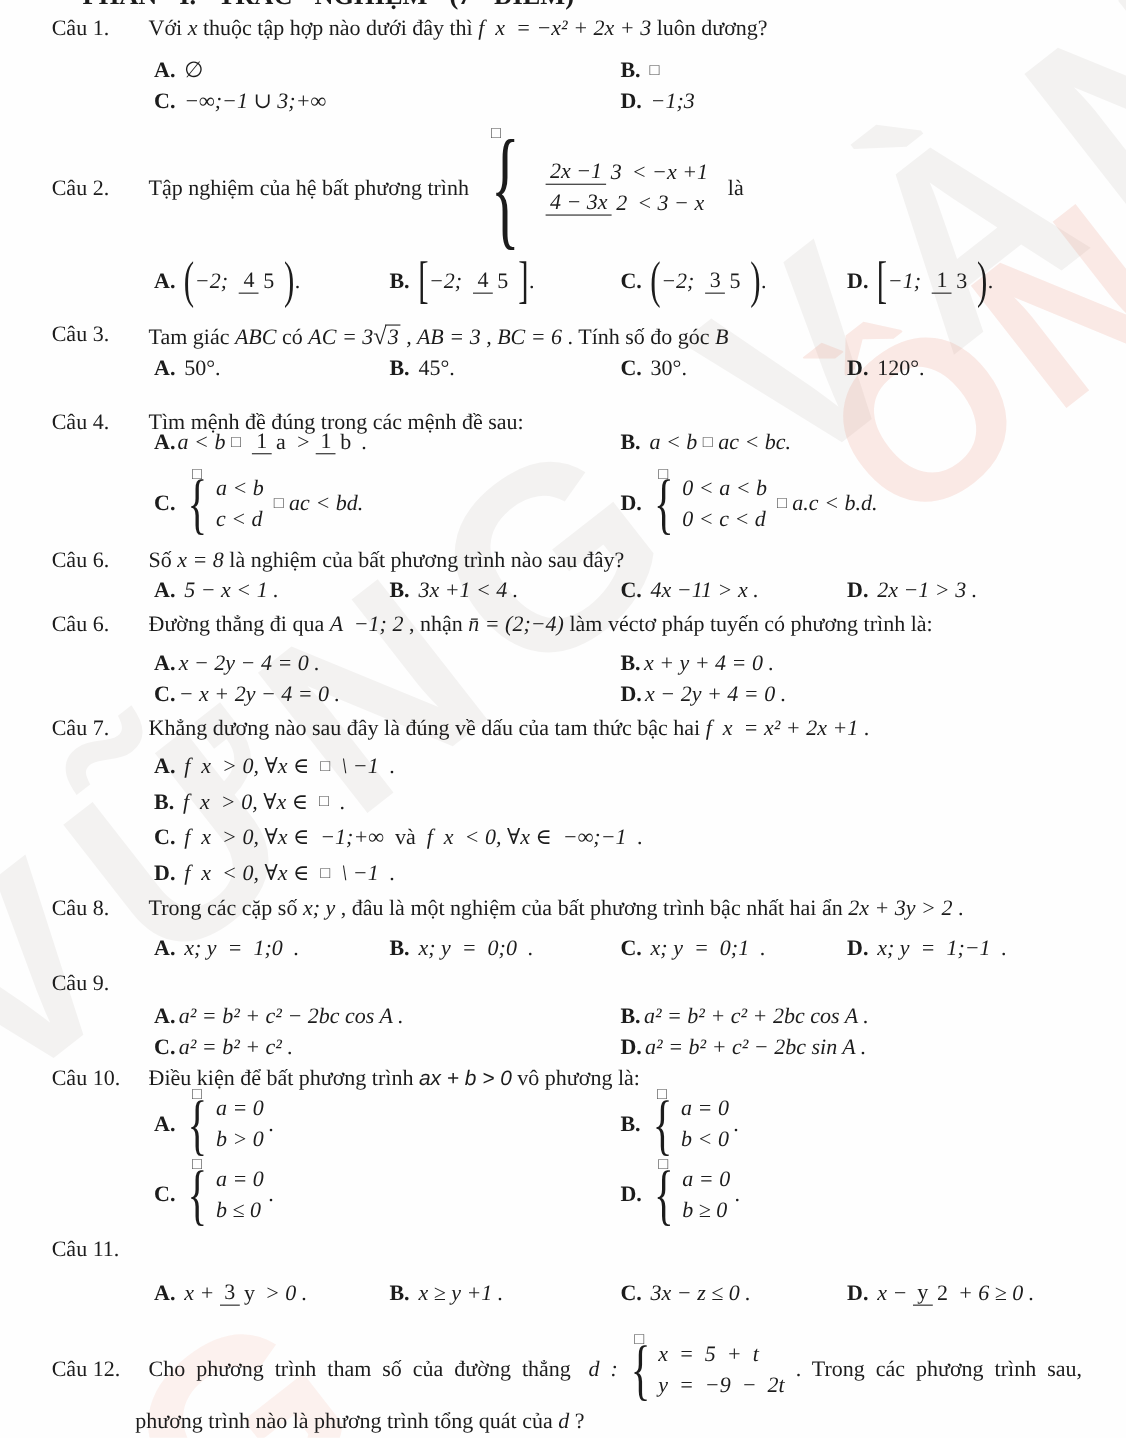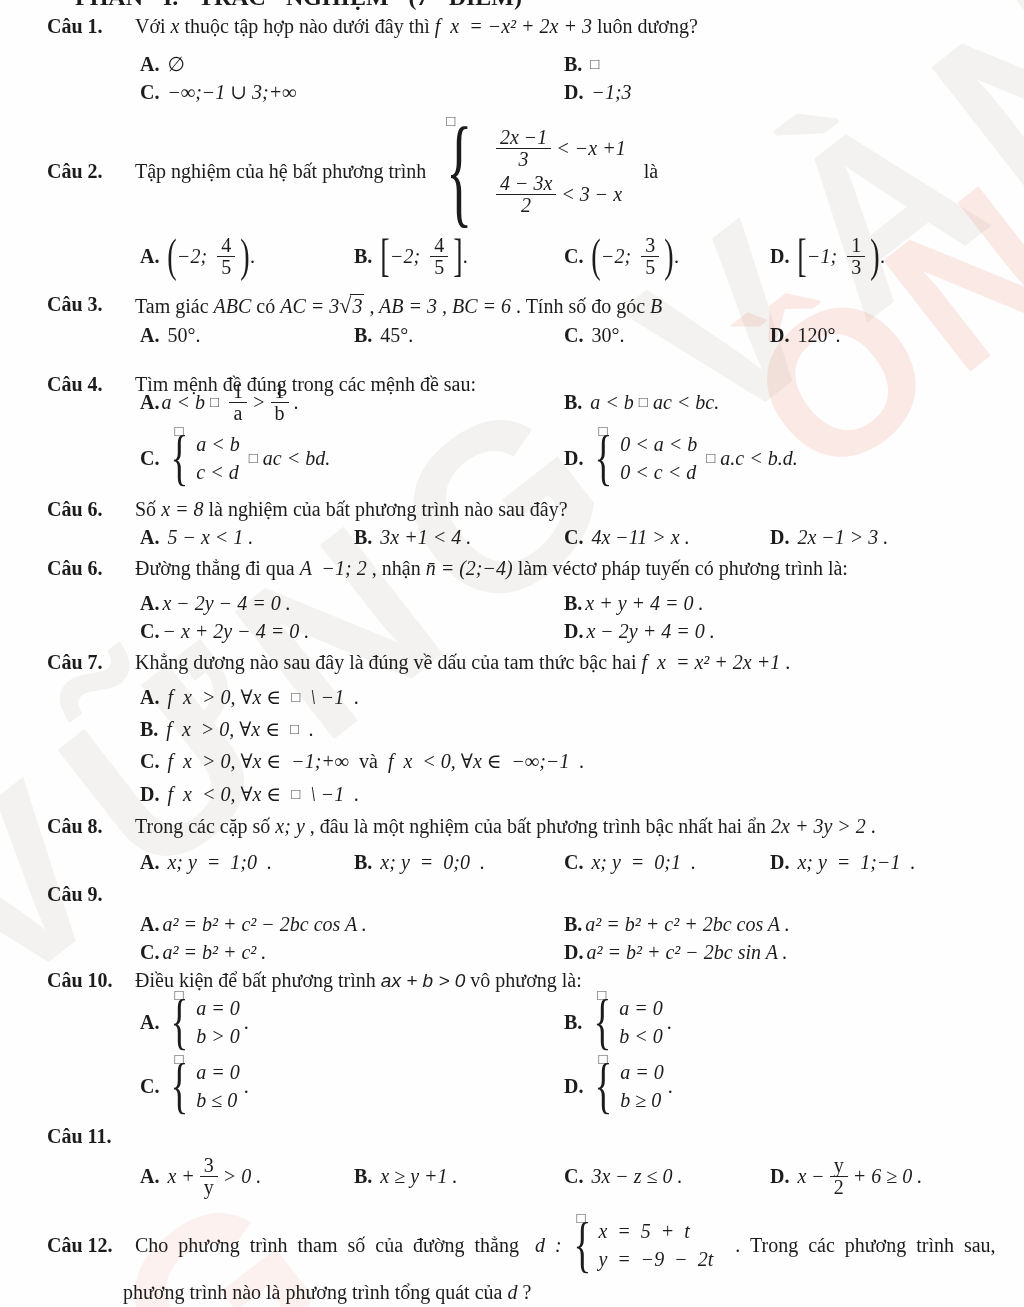--- a/index.html
+++ b/index.html
@@ -14,34 +14,34 @@
   .wm{position:absolute;z-index:0;font-family:"Liberation Sans","DejaVu Sans",sans-serif;
       font-weight:700;transform:rotate(-38deg);transform-origin:left top;
       pointer-events:none;white-space:nowrap}
   .wm-gray{color:rgba(145,140,130,0.10)}
   .wm-pink{color:rgba(236,148,132,0.20)}
   
   .clipped{position:absolute;top:-18px;left:75px;font-weight:700;font-size:24px;
            word-spacing:14px;z-index:1}
   
   .q{position:absolute;left:47px;display:flex;z-index:1}
-  .qlabel{font-weight:700;width:88px;flex:none}
+  .qlabel{font-weight:400;width:88px;flex:none}
   .qtext{display:block}
   .qtext.c{display:flex;align-items:center}
   .m{font-style:italic}
   .ms{font-style:italic;font-family:"Liberation Sans","DejaVu Sans",sans-serif;font-size:19px}
   
   .opts{position:absolute;left:140px;width:870px;display:grid;align-items:center;z-index:1}
   .opts4{grid-template-columns:214px 210px 206px 1fr}
   .opts2{grid-template-columns:424px 1fr}
   .opts1{grid-template-columns:1fr}
   .opt{display:flex;align-items:center}
   .olet{font-weight:700;margin-right:8px;flex:none}
   
-  .frac{display:inline-flex;flex-direction:column;align-items:center;
+  .frac{display:inline-flex;flex-direction:row;align-items:center;
         vertical-align:middle;margin:0 5px;line-height:1.05;}
   .frac .num{padding:0 4px;border-bottom:1.4px solid #222}
   .frac .den{padding:0 4px}
   
   .sys{display:inline-flex;align-items:center;position:relative;margin:0 4px}
   .sbrace{font-weight:400;line-height:1;flex:none;font-style:normal}
   .sb2{font-size:60px;transform:scale(0.62,1.02)}
   .sbBig{font-size:122px;transform:scale(0.45,1.0)}
   .srows{display:flex;flex-direction:column;row-gap:3px;margin-left:2px}
   .srow{display:flex;align-items:center;font-style:italic}
@@ -470,18 +470,18 @@
     <span class="t" data-bind="q12.s1">Cho phương trình tham số của đường thẳng </span>
     <span class="m" style="margin:0 2px 0 6px" data-bind="q12.m1">d :</span>
     <span class="sys">
       <span class="mbox top" data-bind="common.missing_glyph">□</span>
       <span class="sbrace sb2">{</span>
       <span class="srows">
           <span class="srow" data-bind="q12.sys.r1">x = 5 + t</span>
           <span class="srow" data-bind="q12.sys.r2">y = −9 − 2t</span>
         </span>
     </span>
-    <span class="t" style="margin-left:18px" data-bind="q12.s2">. Trong các phương trình sau,</span>
+    <span class="t" style="margin-left:6px" data-bind="q12.s2">. Trong các phương trình sau,</span>
   </span>
 </div>
 <div class="q" style="top:1280px;left:123px">
   <span class="qtext"><span class="t" data-bind="q12.l2a">phương trình nào là phương trình tổng quát của </span><span class="m" data-bind="q12.m2">d</span><span class="t" data-bind="q12.l2b"> ?</span></span>
 </div>
 
 </body></html>

